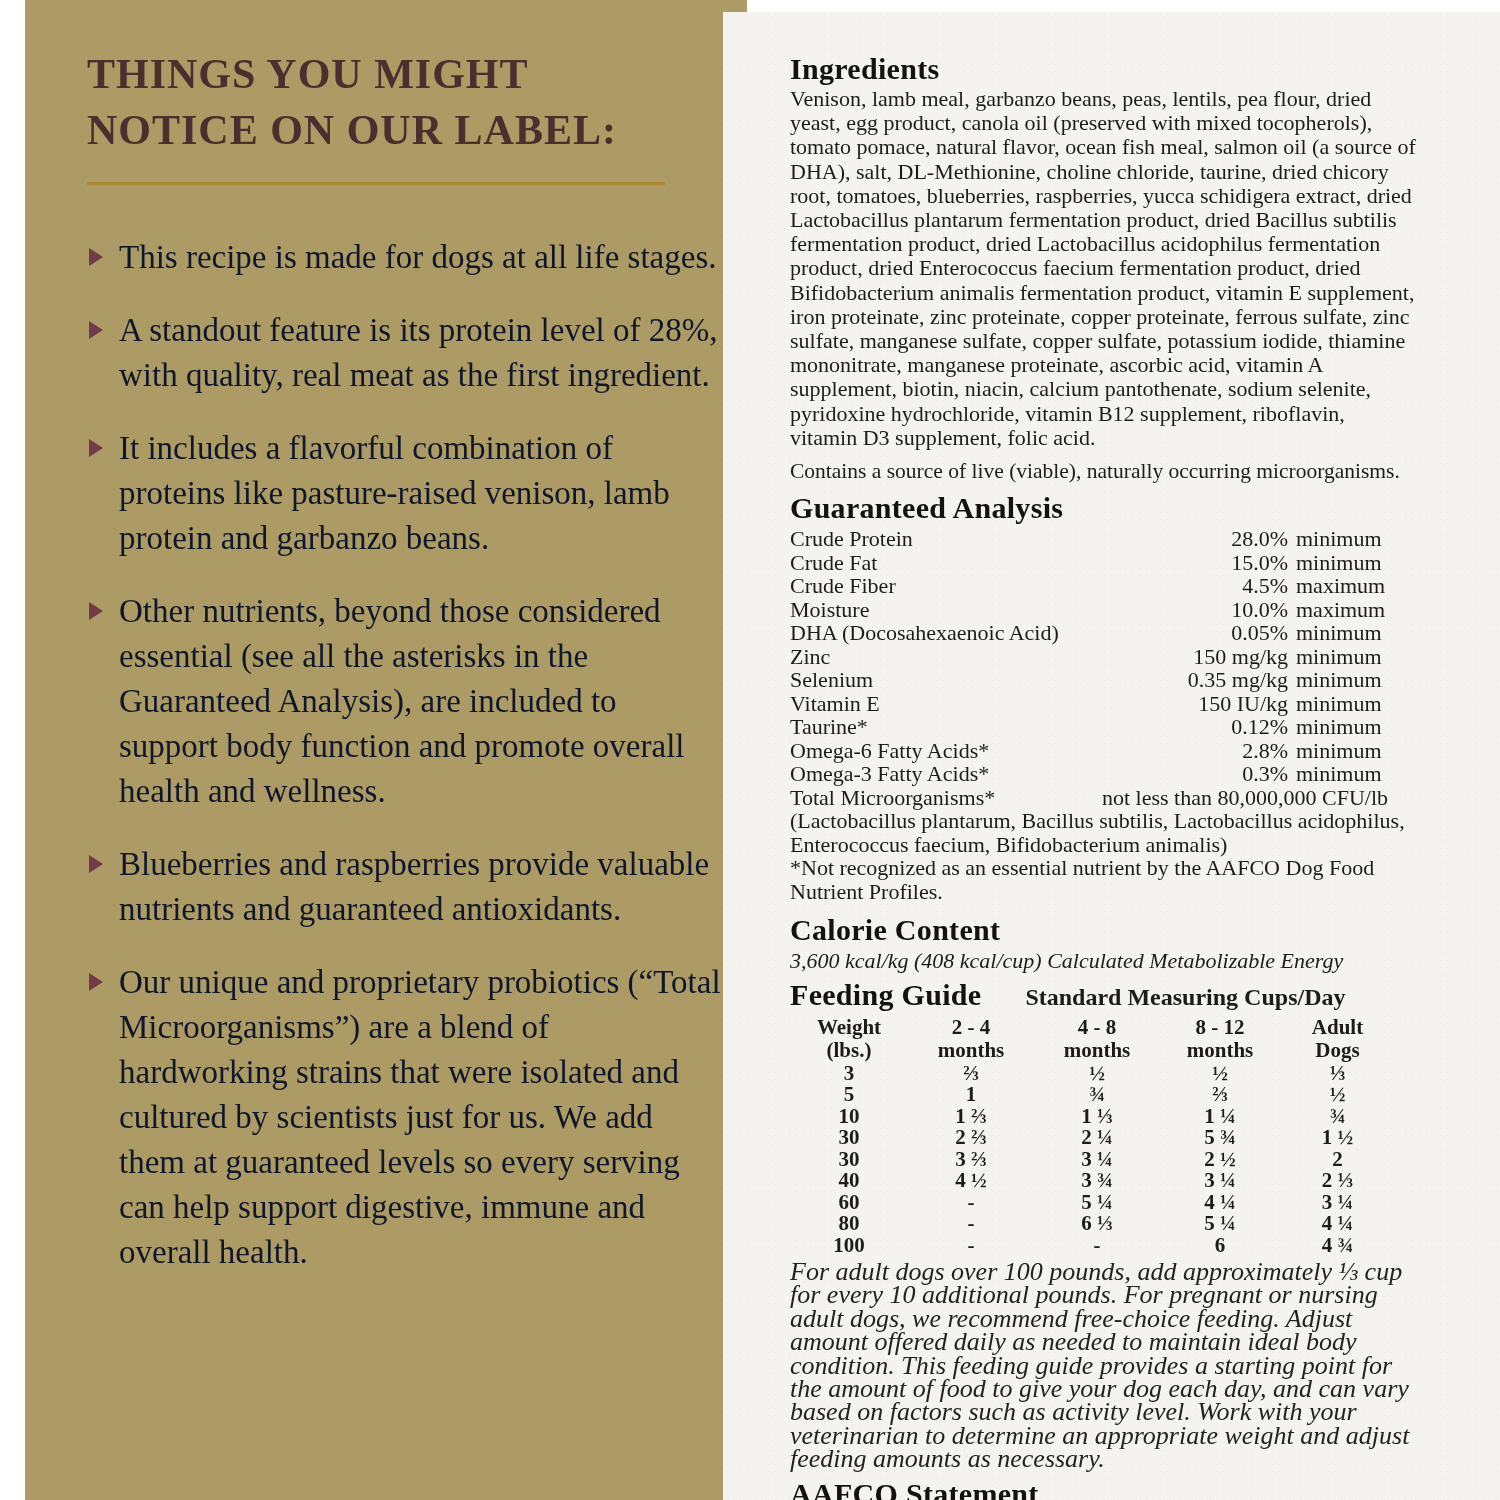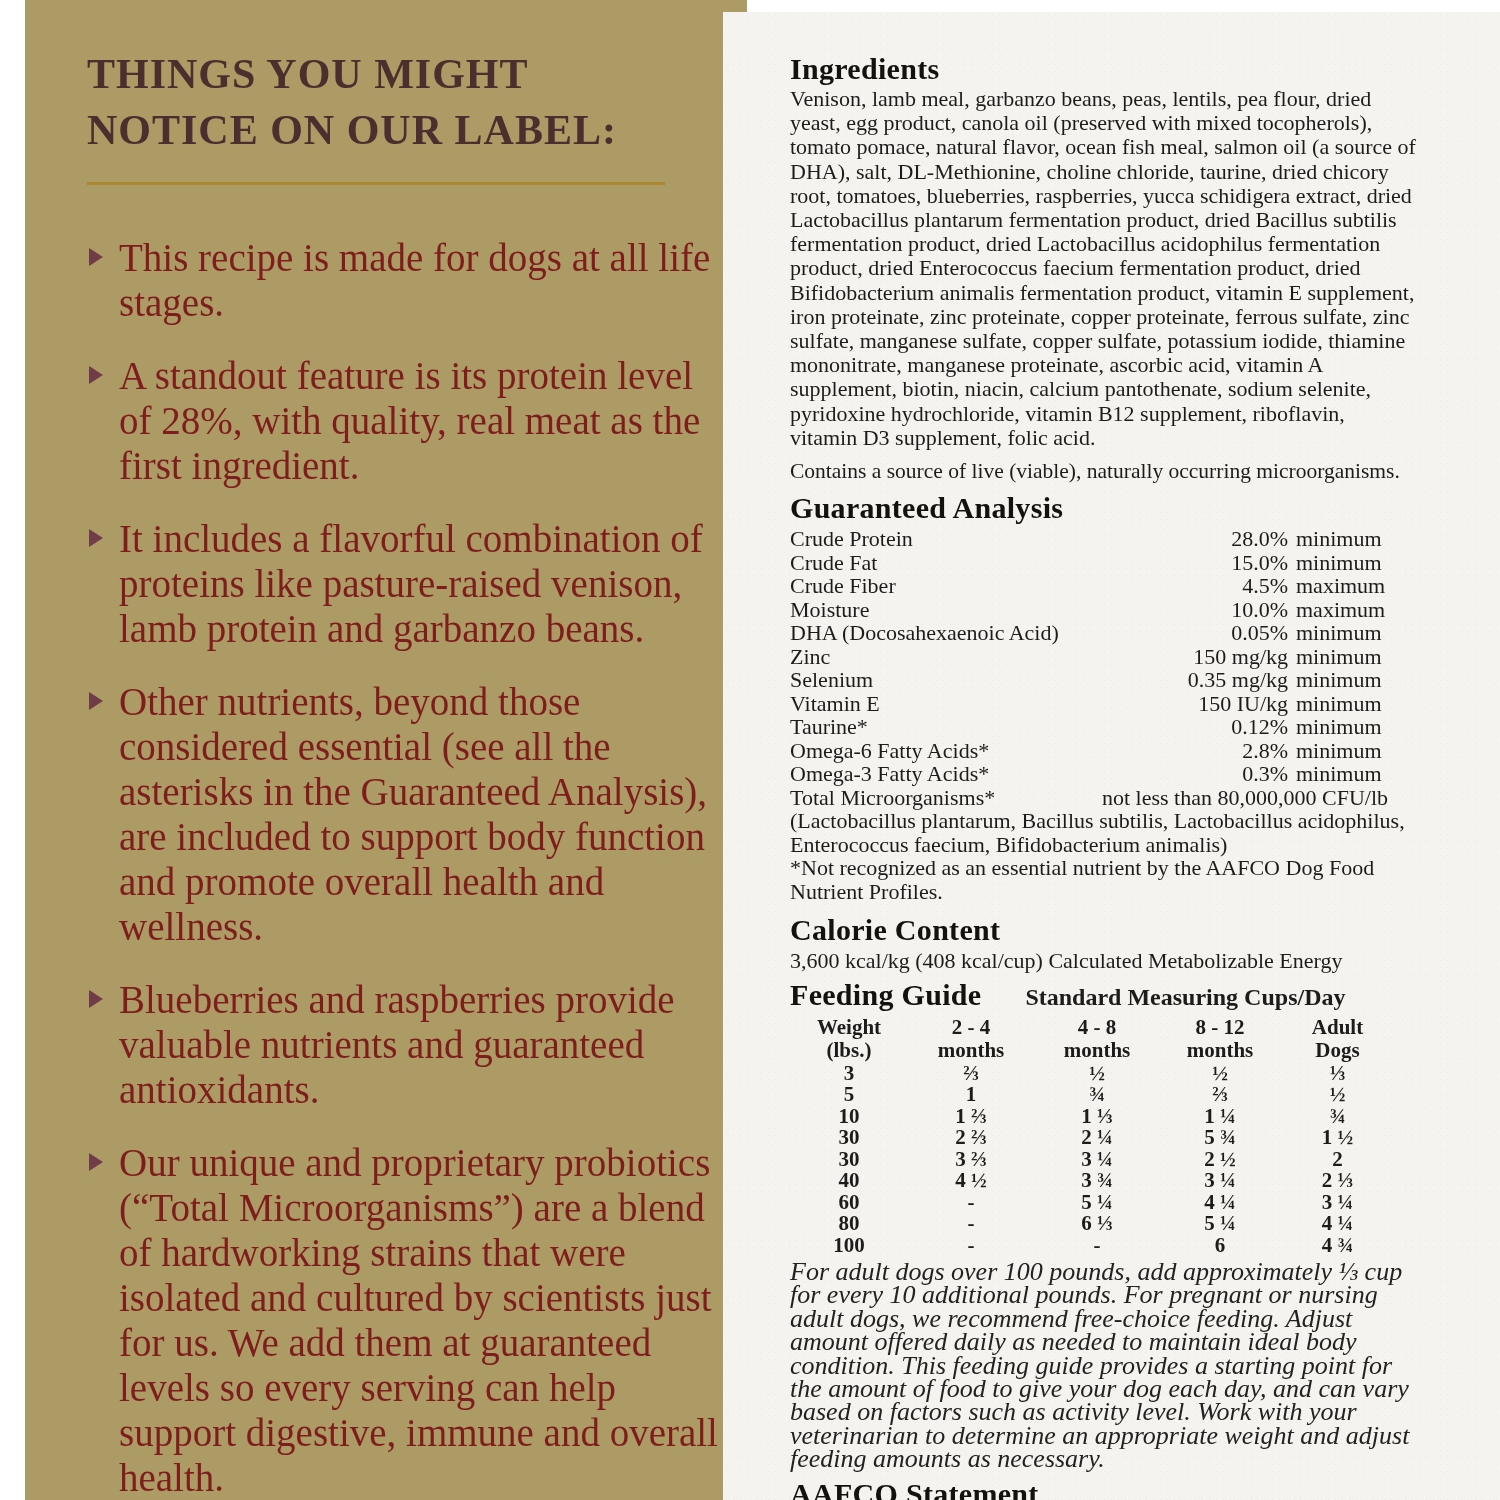--- a/index.html
+++ b/index.html
@@ -31,21 +31,21 @@
   }
   .bullets { margin-top:50px; display:flex; flex-direction:column; gap:28px; }
   .bullet { display:flex; }
   .bullet .arrow {
     flex:none; width:0; height:0;
     border-left:14px solid #6f3c47;
     border-top:9px solid transparent;
     border-bottom:9px solid transparent;
     margin:13px 16px 0 2px;
   }
-  .bullet-text { font-size:39px; line-height:45px; color:#7f1d1d; }
+  .bullet-text { font-size:33px; line-height:45px; color:#0f172a; }
 
   
   .right-panel {
     position:absolute; left:723px; top:12px;
     width:777px; height:1500px;
     background-color:#f4f3f0;
     background-image:
       radial-gradient(#eceae5 0.8px, transparent 0.9px),
       radial-gradient(#fbfaf7 0.8px, transparent 0.9px);
     background-size:7px 7px, 11px 11px;
@@ -68,21 +68,21 @@
     column-gap:8px; font-size:22px; line-height:23.5px;
   }
   .ga-row .ga-val { text-align:right; }
   .ga-total {
     display:flex; justify-content:space-between;
     font-size:22px; line-height:23.5px; width:100%;
   }
   .ga-paren, .ga-foot { font-size:22px; line-height:23.5px; }
 
   .cal-wrap { margin-top:10px; }
-  .cal-body { font-size:22px; line-height:24.5px; margin-top:2px; }
+  .cal-body { font-size:22px; line-height:24.5px; margin-top:2px;font-style:italic; }
 
   .fg-wrap { margin-top:4px; }
   .fg-headrow { display:flex; align-items:baseline; gap:44px; }
   .fg-sub { font-size:24px; font-weight:bold; }
   .fg-table { width:605px; margin-top:4px;font-weight:bold; }
   .fg-grid-row {
     display:grid;
     grid-template-columns:118px 126px 126px 120px 115px;
   }
   .fg-cell { text-align:center; font-size:21px; line-height:21.5px; }

